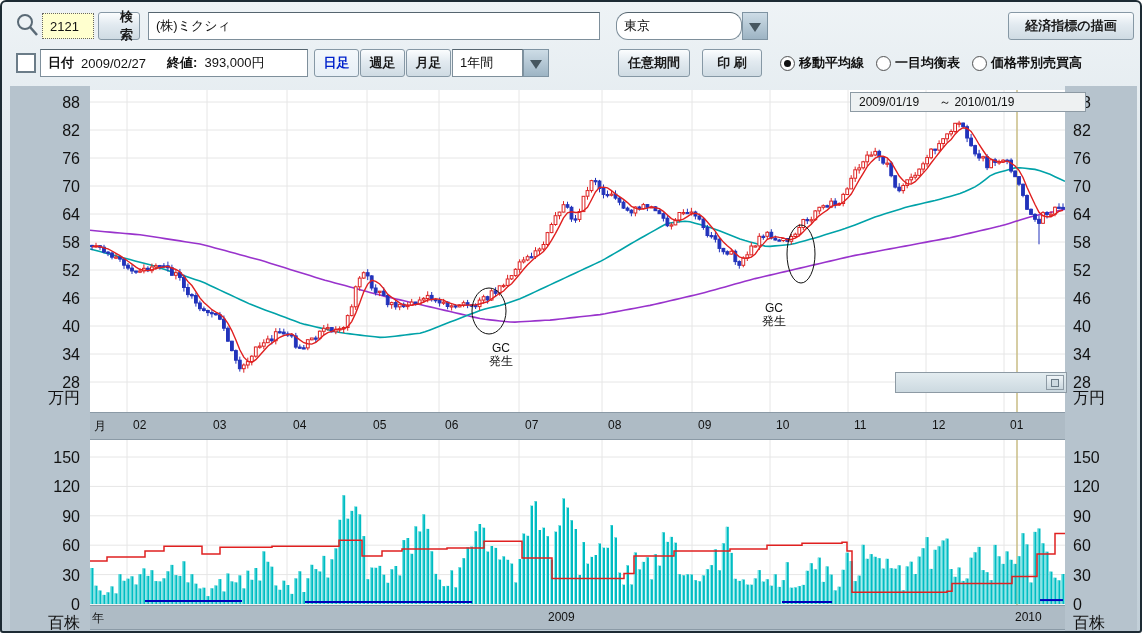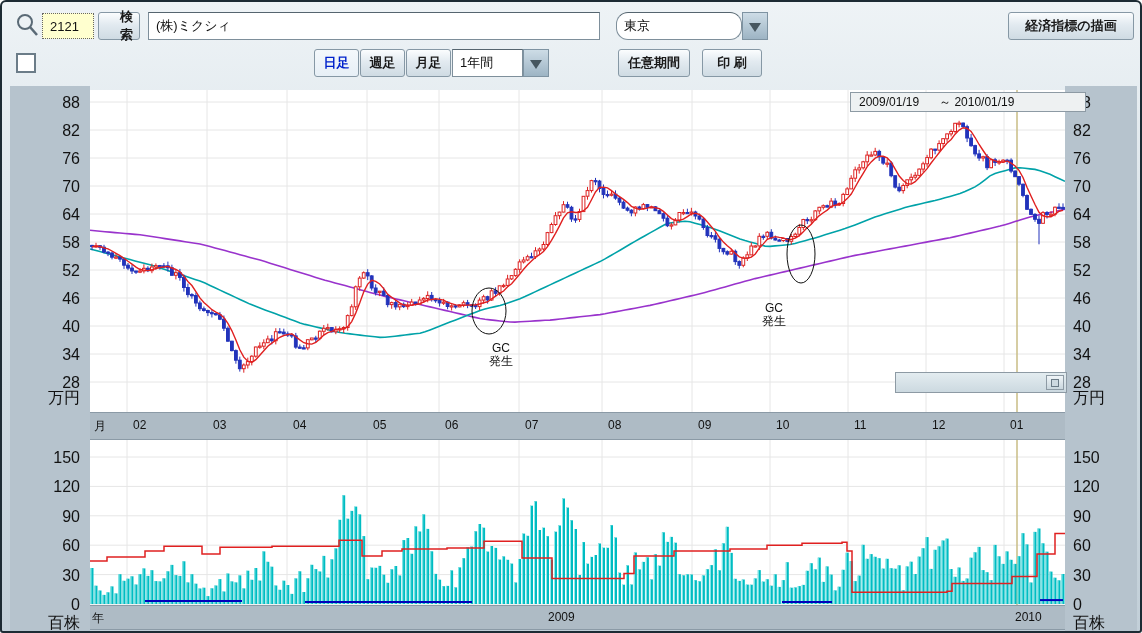--- a/index.html
+++ b/index.html
@@ -52,20 +52,26 @@
     <div class="ddbtn" style="left:740px;top:10px;width:26px;height:28px;">
         <span class="tri"></span>
       </div>
     <div class="btn" style="left:1006px;top:10px;width:126px;height:28px;">
         <span>経済指標の描画</span>
       </div>
   </div>
 
   <div class="abs" style="left:0;top:42px;width:1142px;height:40px;">
     <div class="chk" style="left:14px;top:9px;width:20px;height:20px;"></div>
+    <div class="field" style="left:38px;top:5px;width:268px;height:28px;gap:7px;">
+      <span class="lbl">日付</span>
+      <span>2009/02/27</span>
+      <span class="lbl" style="margin-left:14px;">終値:</span>
+      <span>393,000円</span>
+    </div>
     <div class="btn sel" style="left:312px;top:5px;width:45px;height:28px;">
         <span>日足</span>
       </div>
     <div class="btn" style="left:358px;top:5px;width:45px;height:28px;">
         <span>週足</span>
       </div>
     <div class="btn" style="left:404px;top:5px;width:45px;height:28px;">
         <span>月足</span>
       </div>
     <div class="field" style="left:450px;top:5px;width:71px;height:28px;">
@@ -73,20 +79,34 @@
       </div>
     <div class="ddbtn" style="left:521px;top:5px;width:26px;height:28px;">
         <span class="tri"></span>
       </div>
     <div class="btn" style="left:616px;top:5px;width:72px;height:28px;">
         <span>任意期間</span>
       </div>
     <div class="btn" style="left:700px;top:5px;width:60px;height:28px;">
         <span>印 刷</span>
       </div>
+    <div class="abs" style="left:778px;top:5px;height:28px;display:flex;align-items:center;">
+      <span class="radio-item">
+          <span class="rdot on"></span>
+          <span>移動平均線</span>
+        </span>
+      <span class="radio-item">
+          <span class="rdot"></span>
+          <span>一目均衡表</span>
+        </span>
+      <span class="radio-item" style="margin-right:0;">
+          <span class="rdot"></span>
+          <span>価格帯別売買高</span>
+        </span>
+    </div>
   </div>
 
   <div id="chart-region">
     <div class="strip" id="axis-left" style="left:0;top:0;width:80px;height:546px;">
         <span class="tick" style="top: 8px; left: 0px; width: 70px; text-align: right;">88</span>
         <span class="tick" style="top: 36px; left: 0px; width: 70px; text-align: right;">82</span>
         <span class="tick" style="top: 64px; left: 0px; width: 70px; text-align: right;">76</span>
         <span class="tick" style="top: 92px; left: 0px; width: 70px; text-align: right;">70</span>
         <span class="tick" style="top: 120px; left: 0px; width: 70px; text-align: right;">64</span>
         <span class="tick" style="top: 148px; left: 0px; width: 70px; text-align: right;">58</span>

